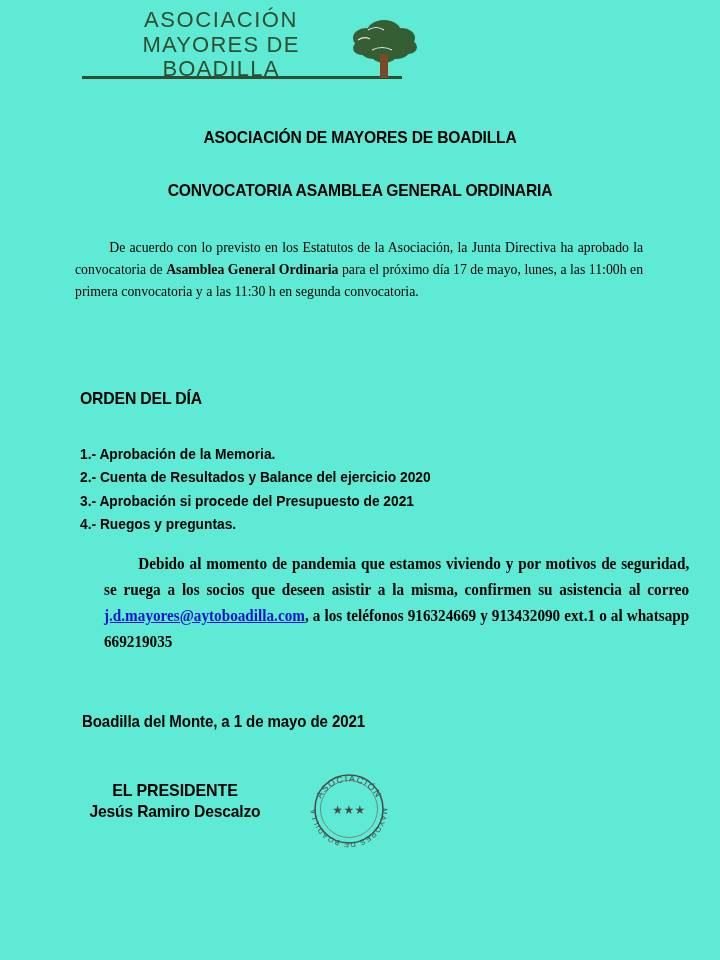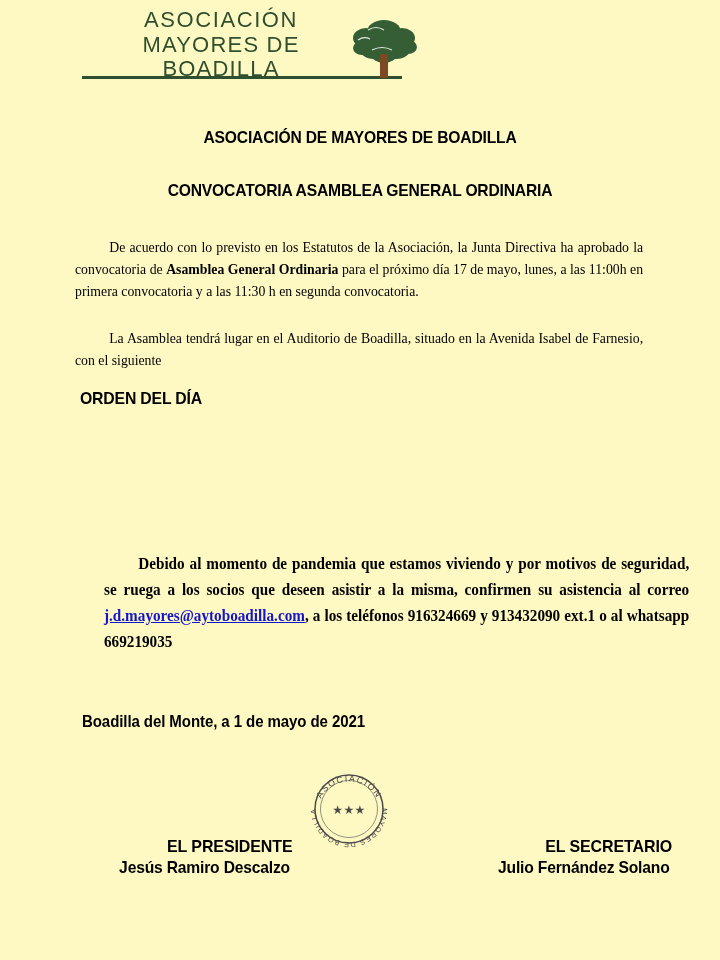--- a/index.html
+++ b/index.html
@@ -4,21 +4,21 @@
 <style>
   html, body {
     margin: 0;
     padding: 0;
     background: #ffffff;
   }
   .page {
     position: relative;
     width: 720px;
     height: 960px;
-    background: #fef9c3;
+    background: #5eead4;
     font-family: "Liberation Sans", sans-serif;
     color: #000000;
     overflow: hidden;
   }
 
   
   .letterhead {
     position: absolute;
     left: 0;
     top: 0;
@@ -171,22 +171,22 @@
     position: absolute;
     left: 303px;
     top: 763px;
     width: 92px;
     height: 92px;
   }
 
   
   .sig {
     position: absolute;
-    top: 836px;
-    text-align: right;
+    top: 780px;
+    text-align: center;
   }
   .sig-left  { left: 50px;  width: 250px; }
   .sig-right { left: 418px; width: 262px; }
   .sig-role {
     font-size: 17px;
     font-weight: bold;
     letter-spacing: -0.1px;
     line-height: 1.25;
     transform: scaleX(0.94);
   }
@@ -231,25 +231,28 @@
     </div>
   </div>
 
   <div class="doc-title">ASOCIACIÓN DE MAYORES DE BOADILLA</div>
   <div class="doc-subtitle">CONVOCATORIA ASAMBLEA GENERAL ORDINARIA</div>
 
   <div class="body-block para-1">
     <p class="para"><span>De acuerdo con lo previsto en los Estatutos de la Asociación, la Junta Directiva ha aprobado la convocatoria de </span><span class="b">Asamblea General Ordinaria</span><span> para el próximo día 17 de mayo, lunes, a las 11:00h en primera convocatoria y a las 11:30 h en segunda convocatoria.</span></p>
   </div>
 
-  <div class="body-block para-2">
-    <p class="para">La Asamblea tendrá lugar en el Auditorio de Boadilla, situado en la Avenida Isabel de Farnesio, con el siguiente</p>
-  </div>
 
   <div class="orden-heading">ORDEN DEL DÍA</div>
+  <ul class="agenda">
+    <li>1.- Aprobación de la Memoria.</li>
+    <li>2.- Cuenta de Resultados y Balance del ejercicio 2020</li>
+    <li>3.- Aprobación si procede del Presupuesto de 2021</li>
+    <li>4.- Ruegos y preguntas.</li>
+  </ul>
 
   <div class="body-block para-3">
     <p class="para strongpara"><span>Debido al momento de pandemia que estamos viviendo y por motivos de seguridad, se ruega a los socios que deseen asistir a la misma, confirmen su asistencia al correo </span><a class="maillink" href="#">j.d.mayores@aytoboadilla.com</a><span>, a los teléfonos 916324669 y 913432090 ext.1 o al whatsapp 669219035</span></p>
   </div>
 
   <div class="date-line">Boadilla del Monte, a 1 de mayo de 2021</div>
 
   <svg class="stamp" viewBox="0 0 100 100">
     <defs>
       <path id="arcTop" d="M 16,54 A 34,34 0 0 1 84,54" fill="none"></path>
@@ -263,18 +266,14 @@
     <text font-family="Liberation Sans, sans-serif" font-size="8" fill="#4a4a4a" letter-spacing="1.1">
       <textPath href="#arcBot" startOffset="50%" text-anchor="middle">MAYORES DE BOADILLA</textPath>
     </text>
     <text x="50" y="55" font-family="Liberation Sans, sans-serif" font-size="13" fill="#4a4a4a" text-anchor="middle" letter-spacing="0.5">★★★</text>
   </svg>
 
   <div class="sig sig-left">
     <div class="sig-role">EL PRESIDENTE</div>
     <div class="sig-name">Jesús Ramiro Descalzo</div>
   </div>
-  <div class="sig sig-right">
-    <div class="sig-role">EL SECRETARIO</div>
-    <div class="sig-name">Julio Fernández Solano</div>
-  </div>
 
 </div>
 
 </body></html>

